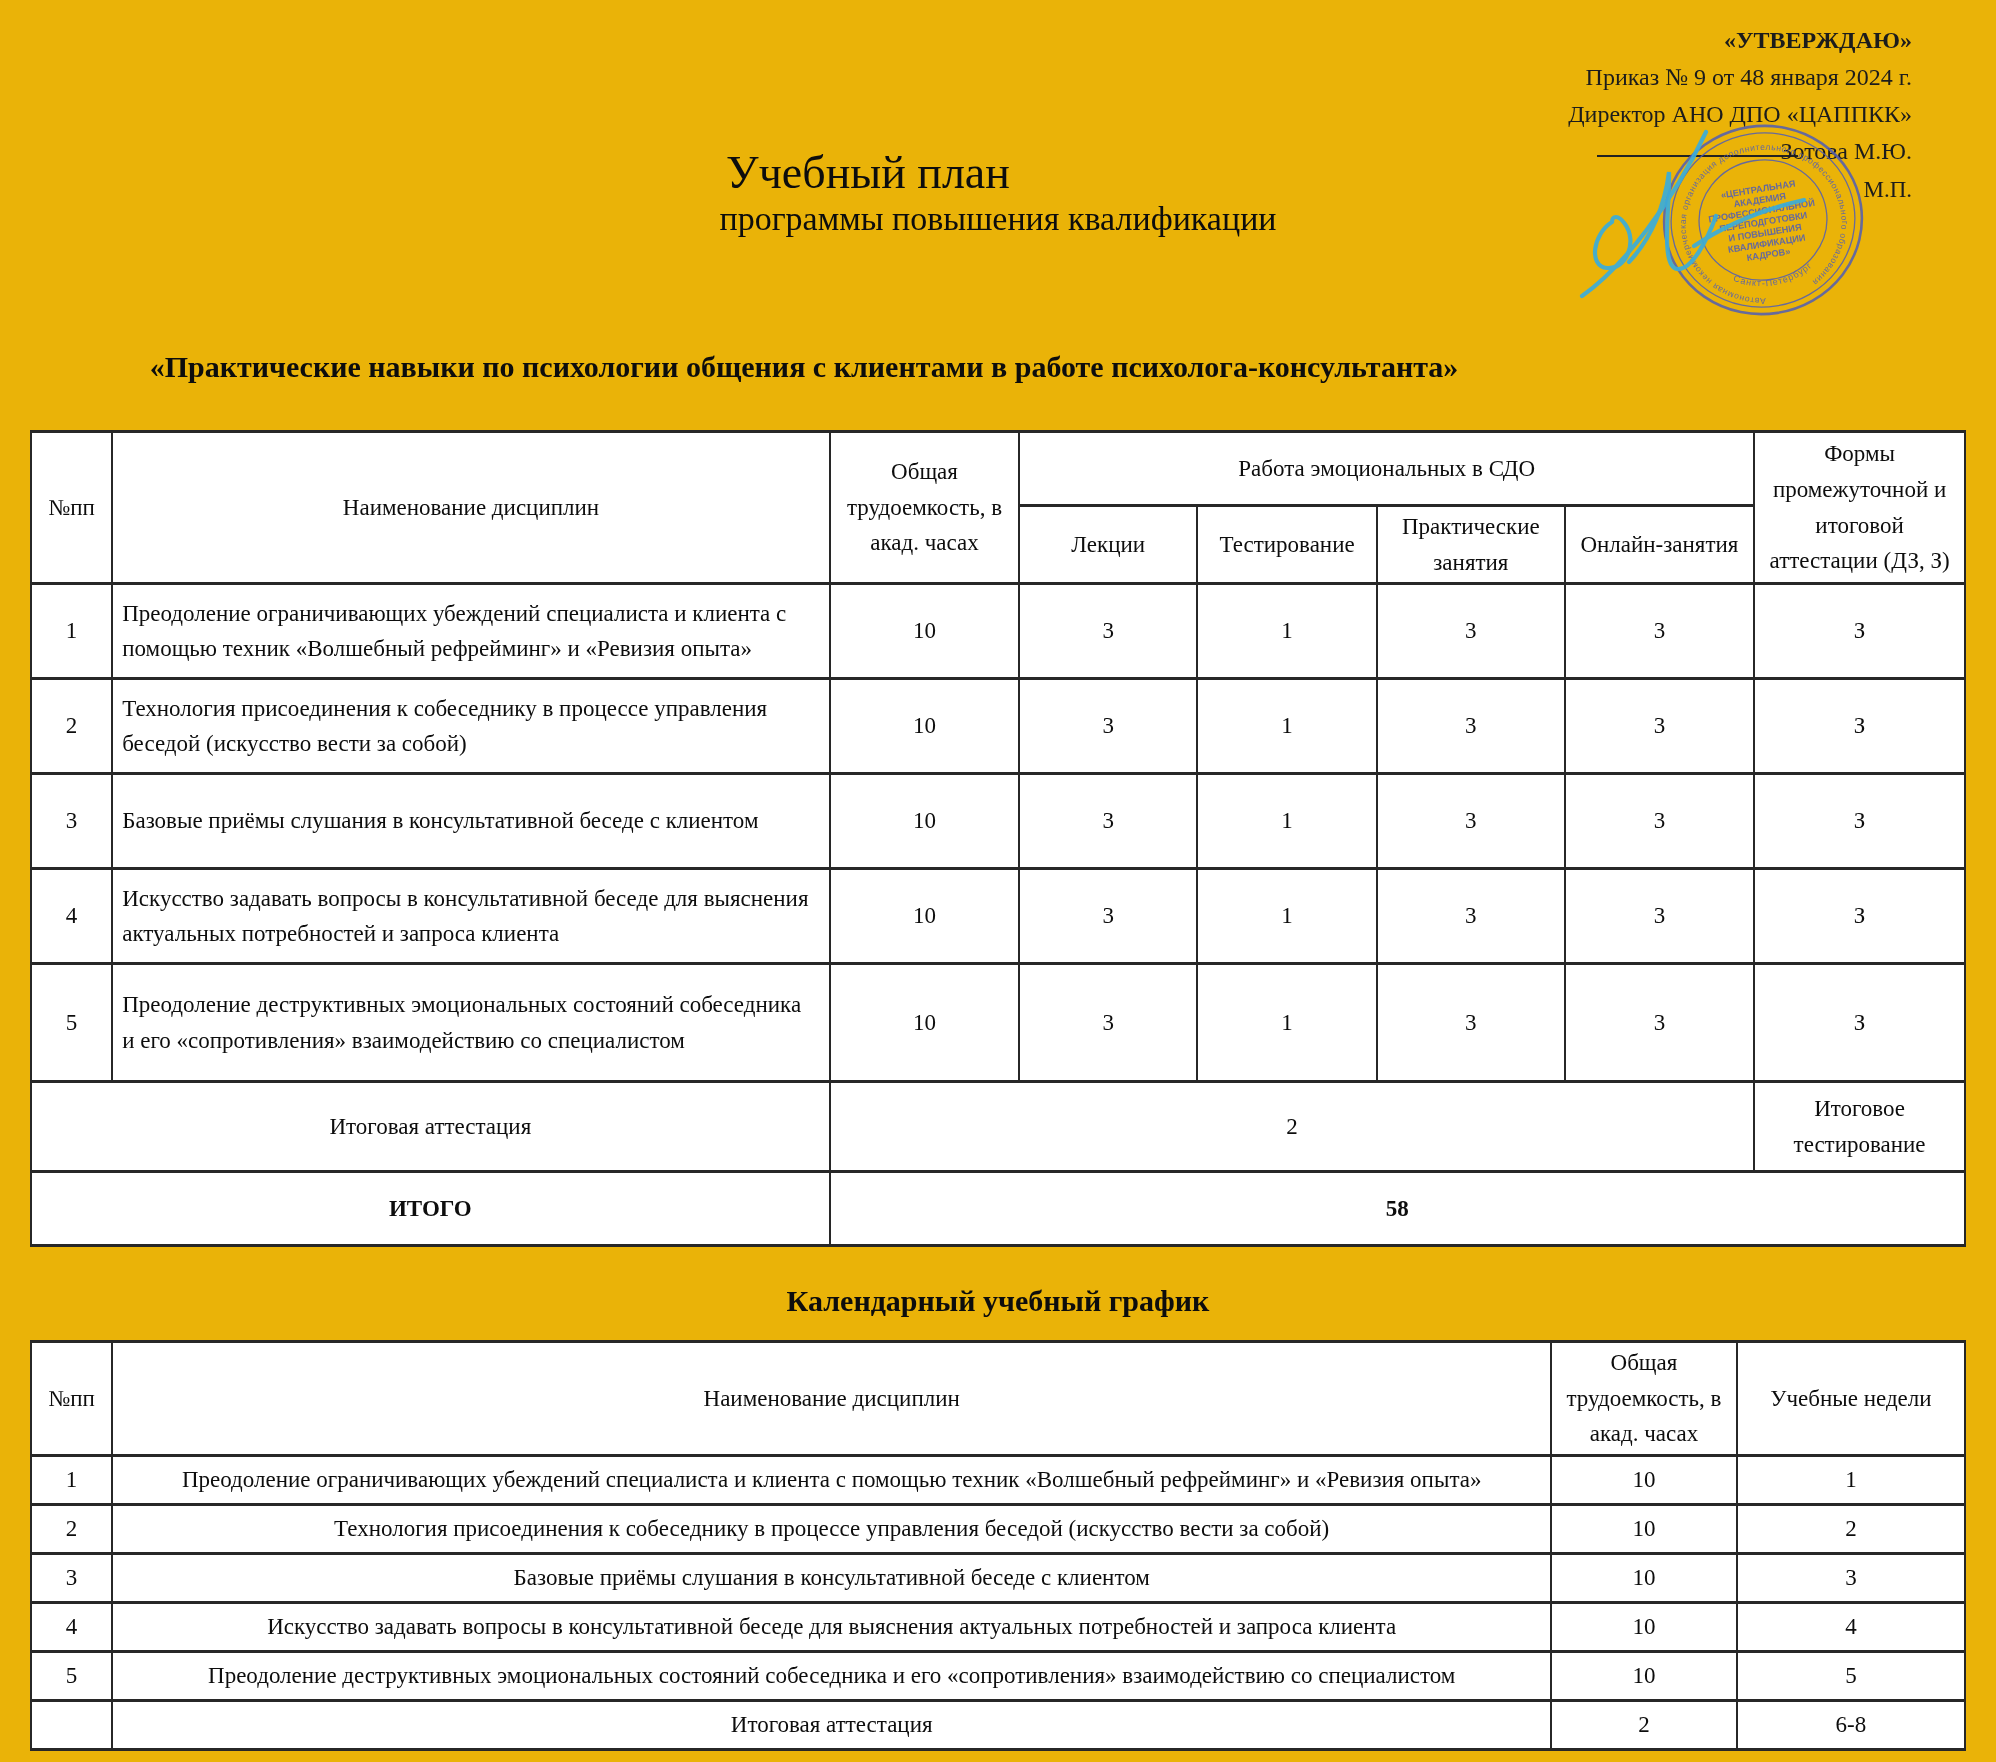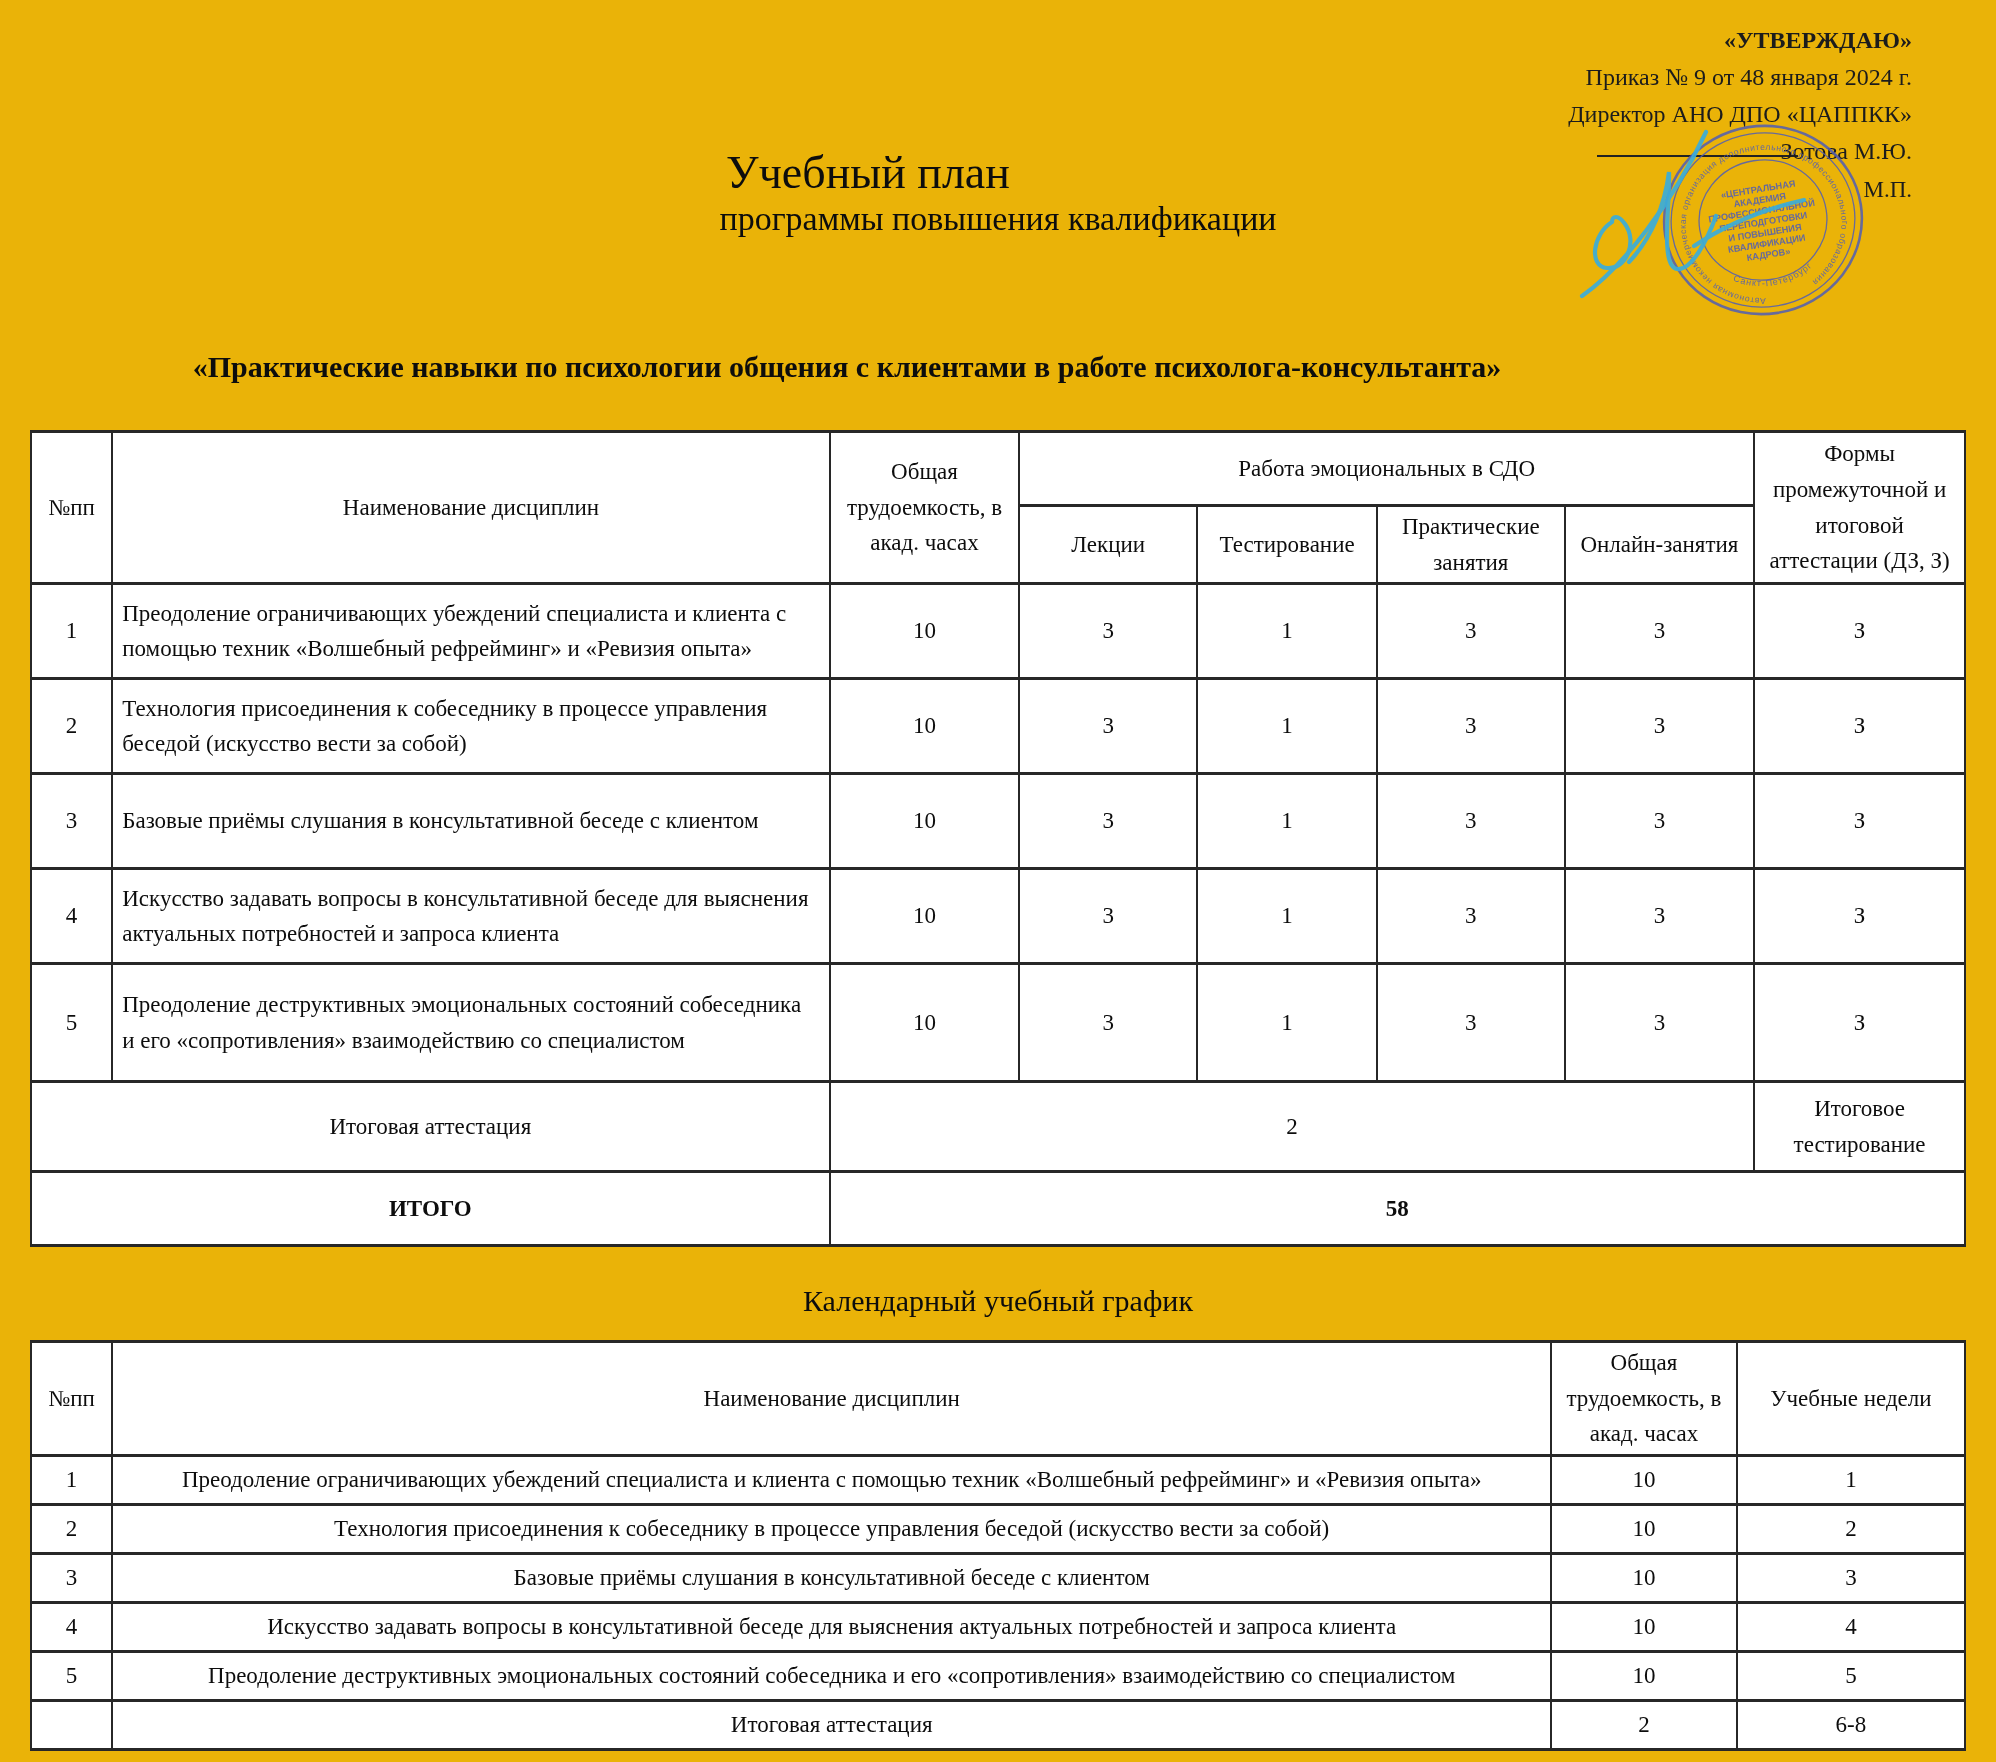--- a/index.html
+++ b/index.html
@@ -11,22 +11,22 @@
   .approval{position:absolute;top:22px;right:84px;text-align:right;font-size:24px;line-height:37px;color:#1c1c1c;}
   .approval .b{font-weight:bold;}
   .sig-line{position:absolute;left:1597px;top:155px;width:201px;height:2px;background:#222;}
   .director-name{position:absolute;top:138px;right:84px;font-size:24px;color:#1c1c1c;}
   .seal-abbr{position:absolute;top:177px;right:84px;font-size:23px;color:#1c1c1c;}
   .stamp{position:absolute;left:1660px;top:122px;width:206px;height:196px;transform:rotate(-9deg);opacity:.88;}
   .signature{position:absolute;left:1572px;top:116px;width:240px;height:190px;}
   
   .doc-title{position:absolute;top:146px;left:0;width:1736px;text-align:center;font-size:46px;color:#0d0d0d;}
   .doc-subtitle{position:absolute;top:200px;left:0;width:1996px;text-align:center;font-size:34px;color:#0d0d0d;}
-  .program-title{position:absolute;top:350px;left:0;width:1608px;text-align:center;font-size:30px;font-weight:bold;color:#0d0d0d;margin-left:43px;}
-  .schedule-title{position:absolute;top:1284px;left:0;width:1996px;text-align:center;font-size:30px;font-weight:normal;color:#0d0d0d;}
+  .program-title{position:absolute;top:350px;left:0;width:1608px;text-align:center;font-size:30px;font-weight:bold;color:#0d0d0d;}
+  .schedule-title{position:absolute;top:1284px;left:0;width:1996px;text-align:center;font-size:30px;font-weight:bold;color:#0d0d0d;}
   
   table{border-collapse:collapse;table-layout:fixed;position:absolute;left:30px;width:1936px;background:#fff;}
   #curriculum{top:430px;}
   #schedule{top:1340px;}
   th,td{
     border:2px solid #272727;border-top-width:3px;border-bottom-width:3px;
     font-size:23px;font-weight:normal;text-align:center;vertical-align:middle;
     padding:2px 6px;line-height:1.55;color:#0d0d0d;overflow:hidden;
   }
   #curriculum thead tr.h1{height:74px;}

